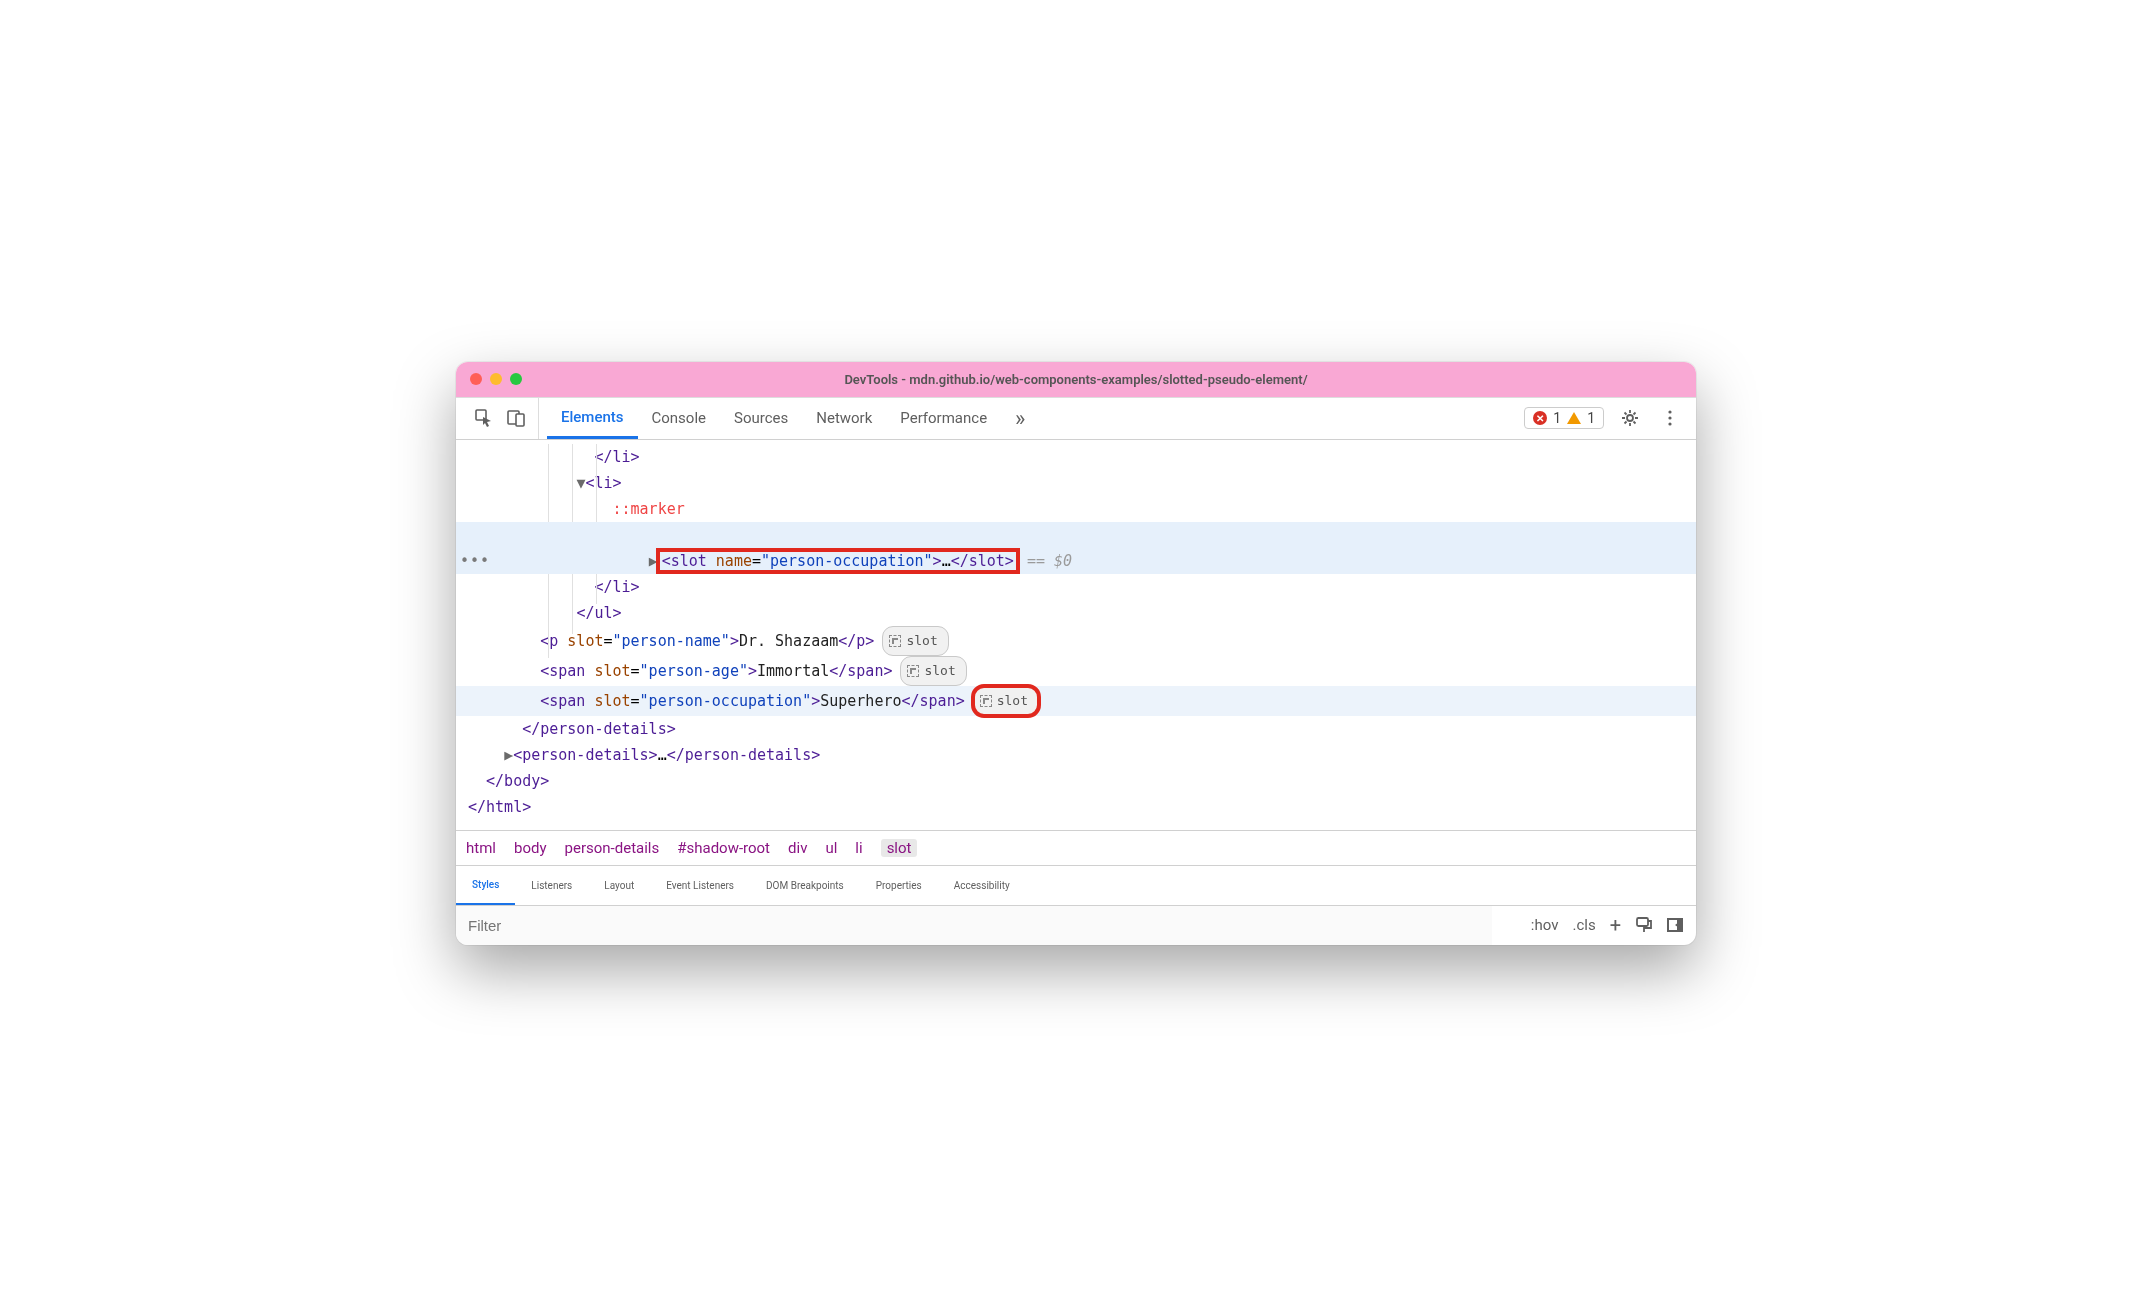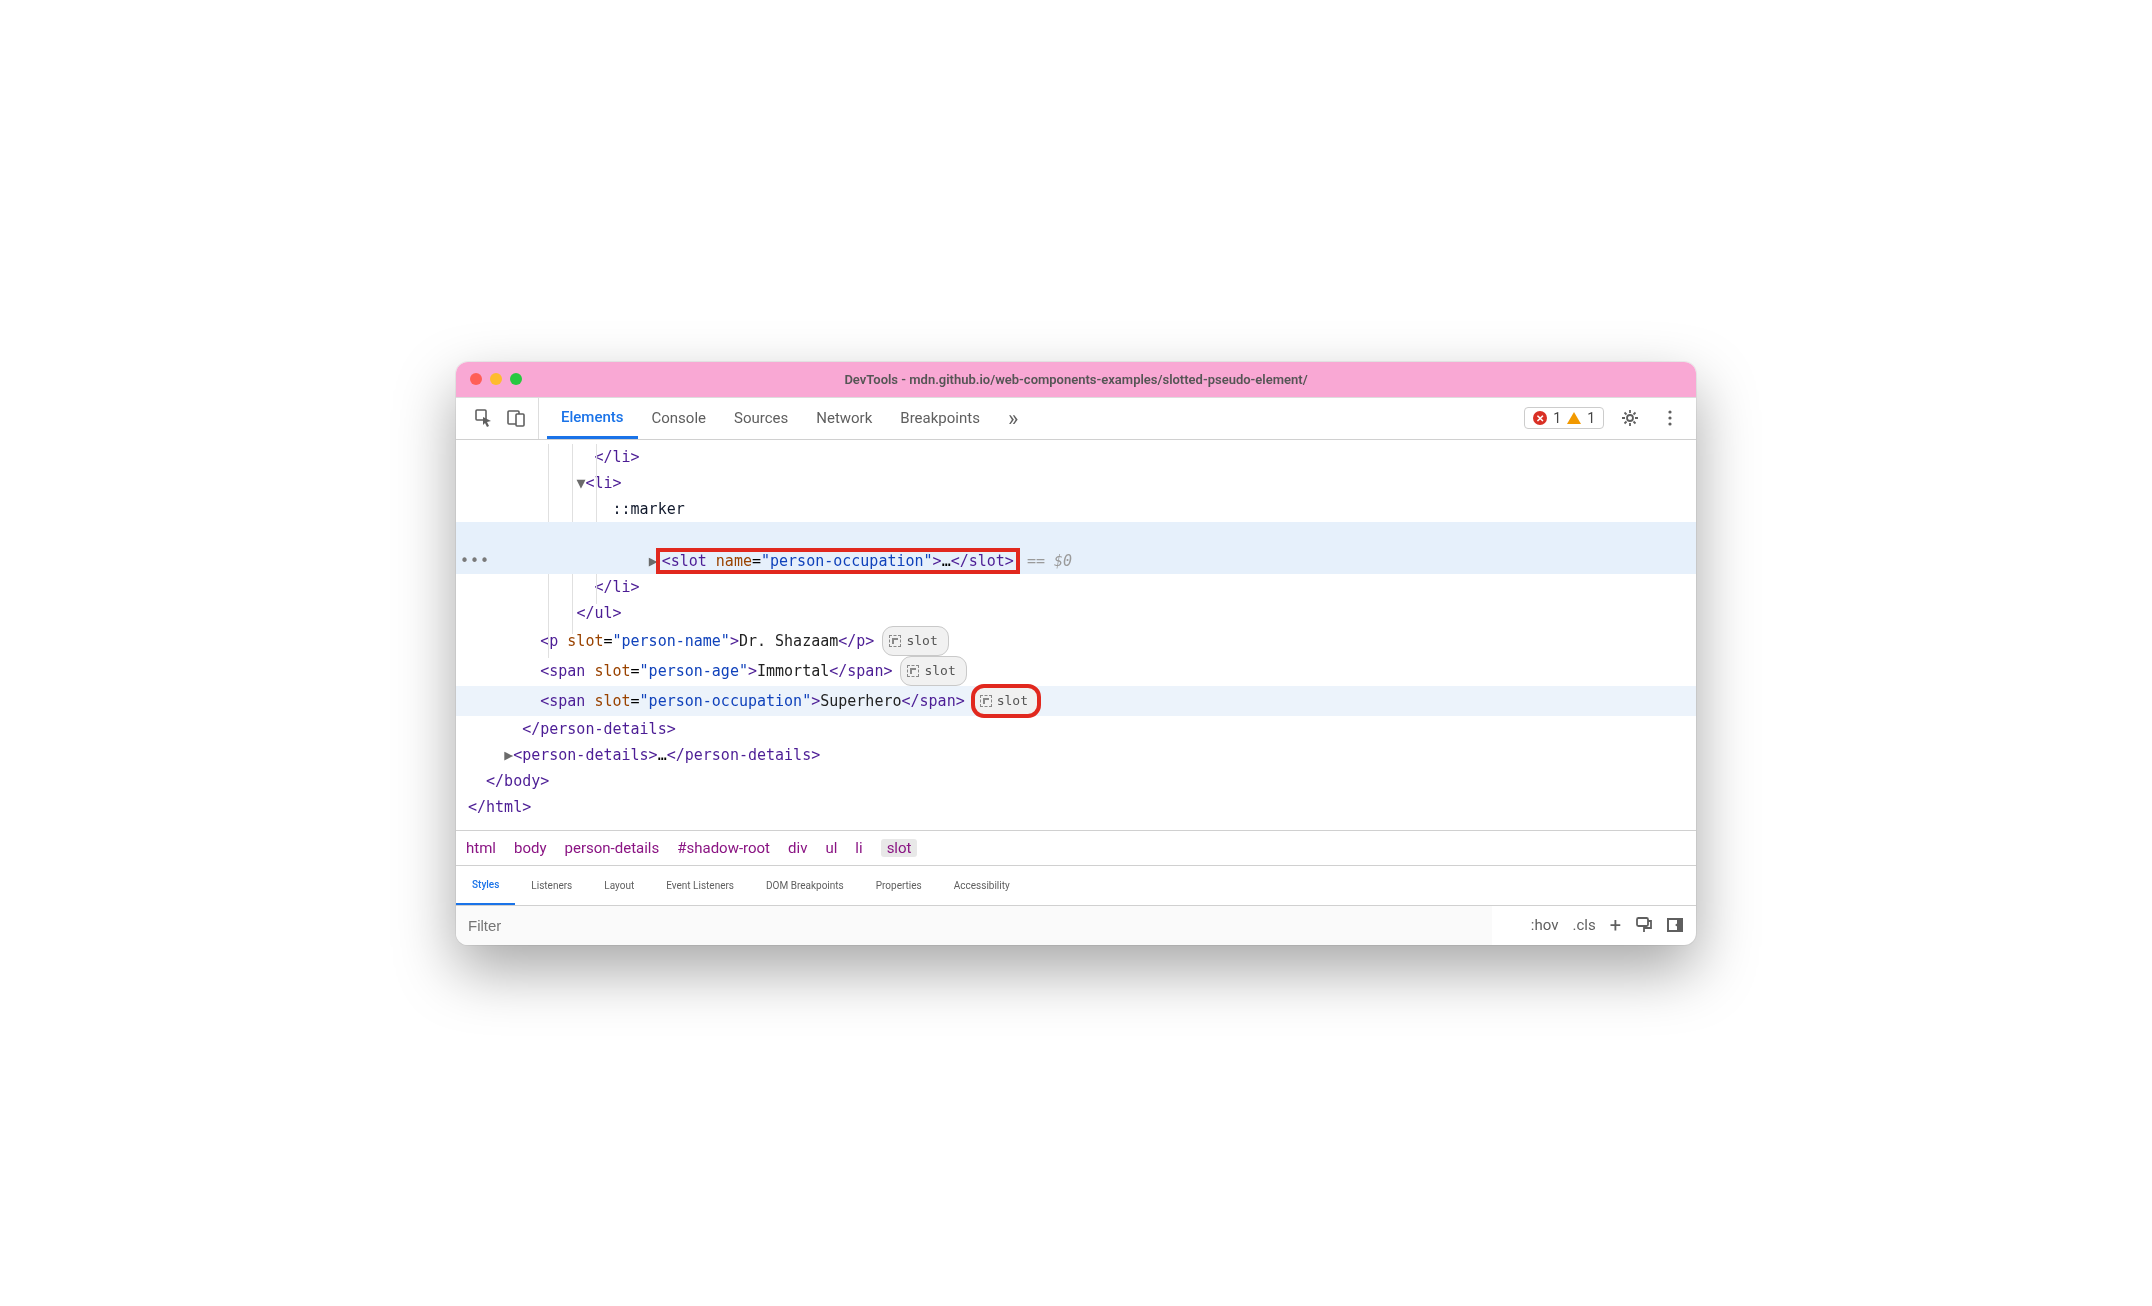--- a/index.html
+++ b/index.html
@@ -85,21 +85,21 @@
     width: 1px;
     background: #e0e0e0;
   }
   .g1 { left: 92px; height: 214px; }
   .g2 { left: 116px; height: 190px; }
   .g3 { left: 140px; height: 160px; }
 
   .tag { color: #4c1d95; }
   .attr-name { color: #9a4300; }
   .attr-val { color: #1042bb; }
-  .marker { color: #0f172a; }
+  .marker { color: #ef4444; }
   .text-node { color: #222; }
   .dim { color: #9a9a9a; font-style: italic; }
   .expand { color: #6b6b6b; cursor: pointer; }
   .sel-dots { position:absolute; left:4px; color:#7a7a7a; letter-spacing:1px; }
 
   .slot-badge {
     display: inline-flex; align-items: center; gap: 5px;
     background: #f1f1f1; border: 1px solid #c9c9c9;
     border-radius: 11px; padding: 1px 10px 1px 6px;
     font-family: ui-monospace, Menlo, monospace;
@@ -172,21 +172,21 @@
             <rect x="2" y="3" width="11" height="13" fill="none" stroke="#5f5f5f" stroke-width="1.6" rx="1"></rect>
             <rect x="10" y="6" width="8" height="12" fill="#fff" stroke="#5f5f5f" stroke-width="1.6" rx="1"></rect>
           </svg>
       </div>
     </div>
     <div class="tabs">
       <div class="tab active">Elements</div>
       <div class="tab">Console</div>
       <div class="tab">Sources</div>
       <div class="tab">Network</div>
-      <div class="tab">Breakpoints</div>
+      <div class="tab">Performance</div>
       <div class="more-tabs">»</div>
     </div>
     <div class="right-tools">
       <div class="issue-pill">
         <span class="err-icon">✕</span>
         <span>1</span>
         <span class="warn-icon"></span>
         <span>1</span>
       </div>
       <div class="ico-btn">

